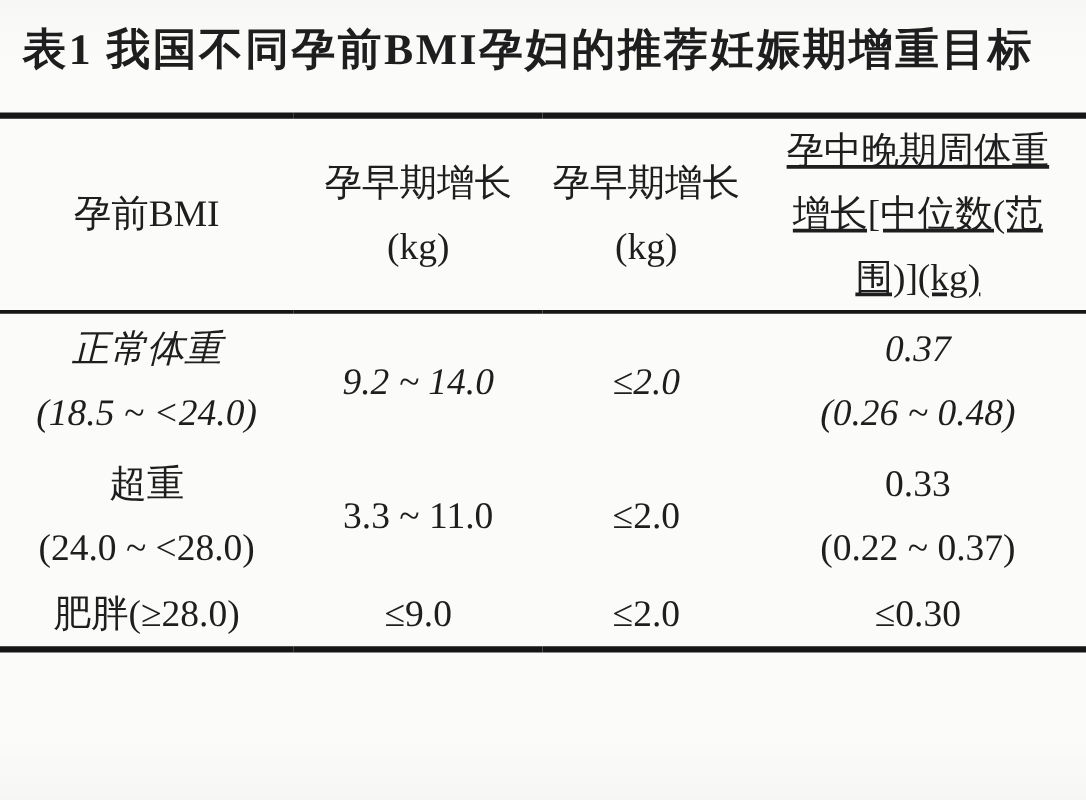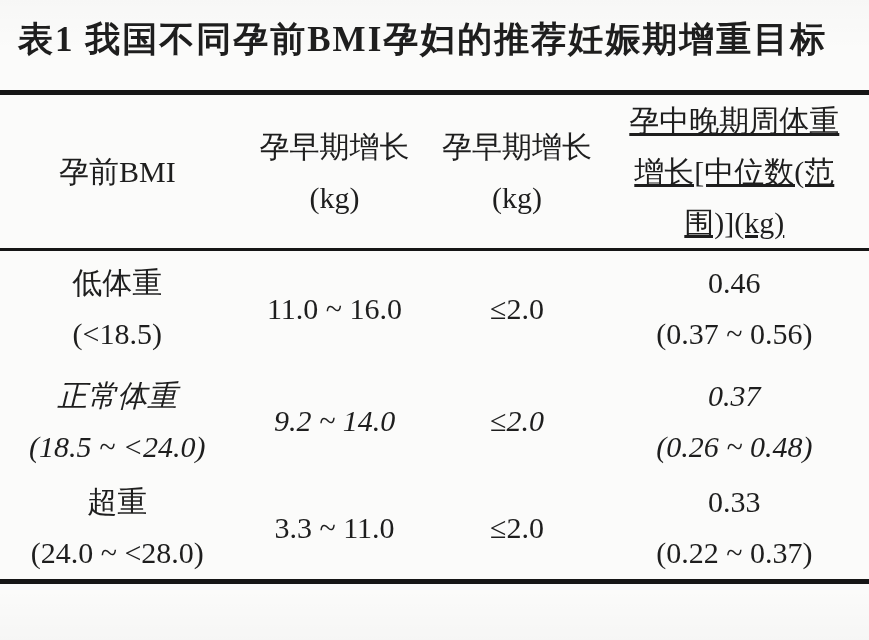--- a/index.html
+++ b/index.html
@@ -93,36 +93,20 @@
           <div class="hline">(kg)</div>
         </th>
         <th>
           <div class="hline wrap-narrow">孕中晚期周体重增长[中位数(范围)](kg)</div>
 
         </th>
       </tr>
     </thead>
     <tbody>
 
-      <tr class="r1">
-        <td>
-          <div class="cline">低体重</div>
-          <div class="cline">(&lt;18.5)</div>
-        </td>
-        <td>
-          <div class="cline">11.0 ~ 16.0</div>
-        </td>
-        <td>
-          <div class="cline">≤2.0</div>
-        </td>
-        <td>
-          <div class="cline">0.46</div>
-          <div class="cline">(0.37 ~ 0.56)</div>
-        </td>
-      </tr>
 
       <tr class="r2">
         <td>
           <div class="cline">正常体重</div>
           <div class="cline">(18.5 ~ &lt;24.0)</div>
         </td>
         <td>
           <div class="cline">9.2 ~ 14.0</div>
         </td>
         <td>
@@ -144,16 +128,32 @@
         </td>
         <td>
           <div class="cline">≤2.0</div>
         </td>
         <td>
           <div class="cline">0.33</div>
           <div class="cline">(0.22 ~ 0.37)</div>
         </td>
       </tr>
 
+      <tr class="r4">
+        <td>
+          <div class="cline">肥胖(≥28.0)</div>
+
+        </td>
+        <td>
+          <div class="cline">≤9.0</div>
+        </td>
+        <td>
+          <div class="cline">≤2.0</div>
+        </td>
+        <td>
+          <div class="cline">≤0.30</div>
+
+        </td>
+      </tr>
 
     </tbody>
   </table>
 </div>
 
 </body></html>

